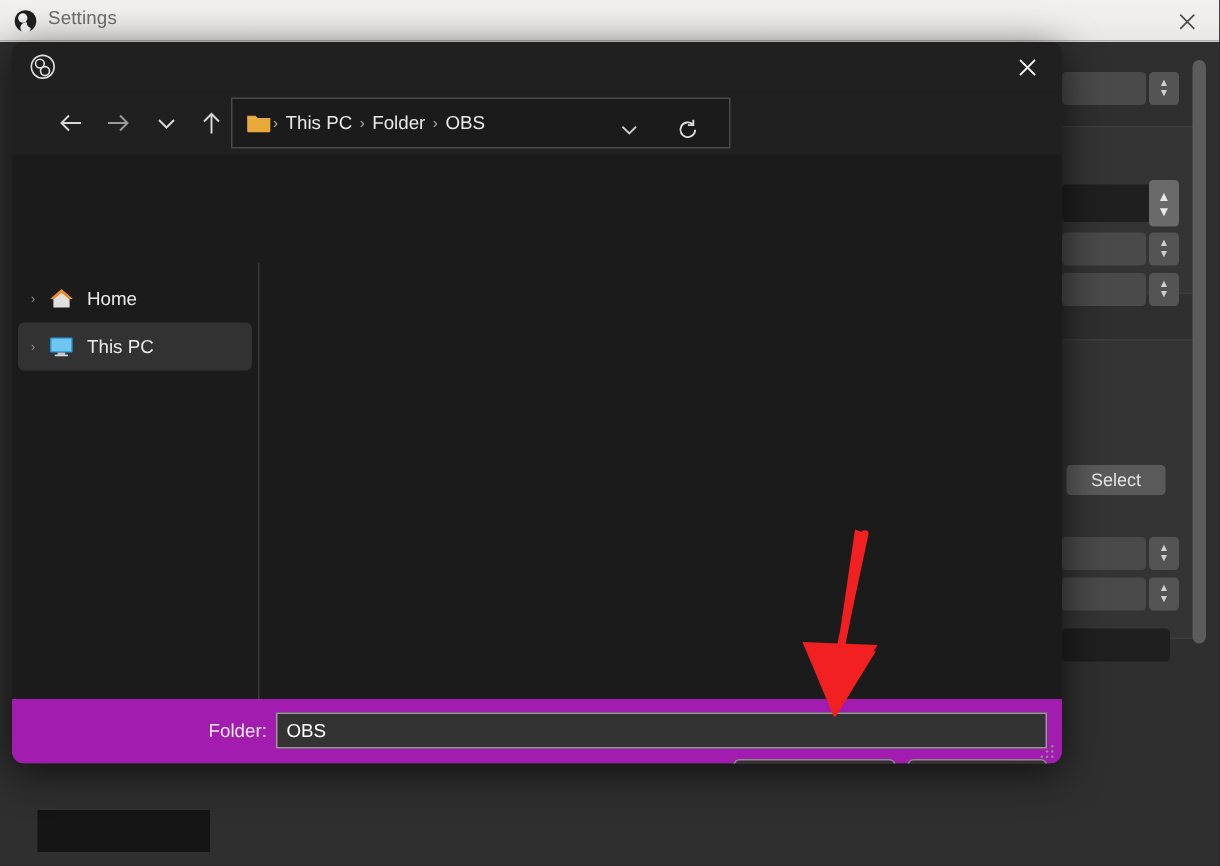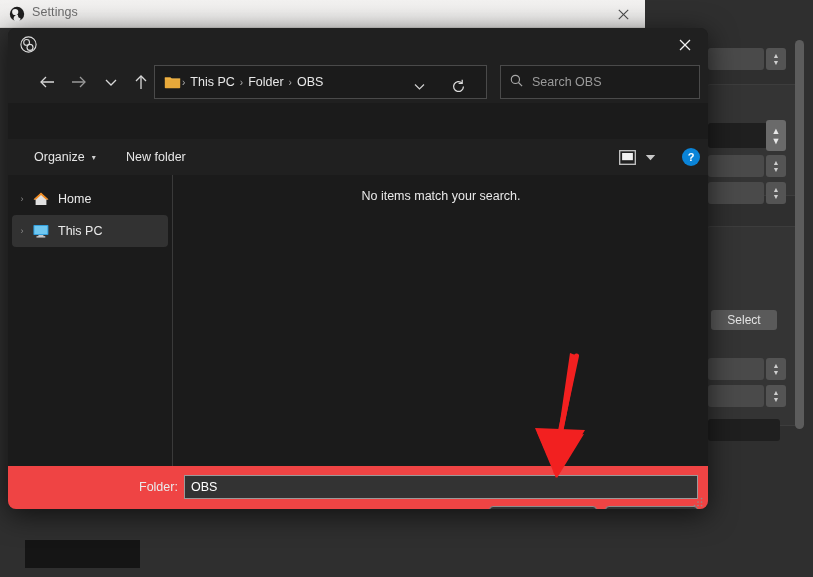--- a/index.html
+++ b/index.html
@@ -20,21 +20,21 @@
   
   #obs-settings {
     position: absolute;
     left: 0; top: 0;
     width: 813px; height: 577px;
     background: #2f2f2f;
   }
   #obs-titlebar {
     position: absolute;
     left: 0; top: 0;
-    width: 645px; height: 28px;
+    width: 813px; height: 28px;
     background: linear-gradient(180deg,#f2f1f0 0%, #eeedec 55%, #e8e7e6 100%);
     border-bottom: 1px solid #d6d4d2;
     box-sizing: border-box;
   }
   #obs-titlebar .obs-logo {
     position: absolute; left: 9px; top: 6px;
     width: 16px; height: 16px;
   }
   #obs-titlebar .title-text {
     position: absolute; left: 32px; top: 5px;
@@ -312,21 +312,21 @@
     position: absolute; left: 0; top: 14px;
     width: 534px;
     text-align: center;
     font-size: 12.5px; color: #e9e9e9;
   }
 
   
   #dlg-bottom {
     position: absolute; left: 0; top: 438px;
     width: 700px; height: 43px;
-    background: #ef4444;
+    background: #a21caf;
   }
   #folder-label {
     position: absolute; left: 131px; top: 14px;
     font-size: 12.5px; color: #eaeaea;
   }
   #folder-input {
     position: absolute; left: 176px; top: 9px;
     width: 514px; height: 24px;
     background: #333333;
     border: 1px solid #9a9a9a;
@@ -513,51 +513,22 @@
           </svg>
         </span>
         <span id="crumb-refresh">
           <svg width="15" height="15" viewBox="0 0 15 15">
             <path d="M12.4 7.5 a4.9 4.9 0 1 1 -1.5 -3.5" fill="none" stroke="#dcdcdc" stroke-width="1.25"></path>
             <polyline points="11.2,0.8 11.2,4.4 7.6,4.4" fill="none" stroke="#dcdcdc" stroke-width="1.25"></polyline>
           </svg>
         </span>
       </div>
 
-      <div id="search-box">
-        <span class="s-icon">
-          <svg width="13" height="13" viewBox="0 0 13 13">
-            <circle cx="5.4" cy="5.4" r="4.1" fill="none" stroke="#a8a8a8" stroke-width="1.15"></circle>
-            <line x1="8.5" y1="8.5" x2="12.1" y2="12.1" stroke="#a8a8a8" stroke-width="1.15"></line>
-          </svg>
-        </span>
-        <span id="search-placeholder">Search OBS</span>
-      </div>
-    </div>
-
-    <div id="dlg-cmdbar">
-      <div id="organize-btn">
-        <span>Organize</span>
-        <span class="caret">▾</span>
-      </div>
-      <div id="newfolder-btn">New folder</div>
-
-      <div id="view-btn">
-        <svg width="17" height="15" viewBox="0 0 17 15">
-          <rect x="0.7" y="0.7" width="15.6" height="13.6" fill="none" stroke="#c8c8c8" stroke-width="1.3"></rect>
-          <rect x="3.1" y="3.0" width="10.8" height="7.2" fill="#f0f0f0"></rect>
-        </svg>
-      </div>
-      <div id="view-caret">
-        <svg width="11" height="7" viewBox="0 0 11 7">
-          <polygon points="0.8,1 10.2,1 5.5,6.2" fill="#c8c8c8"></polygon>
-        </svg>
-      </div>
-      <div id="help-btn">?</div>
-    </div>
+    </div>
+
 
     <div id="dlg-panes">
 
       <div id="tree-pane">
 
         <div class="tree-item">
           <span class="tree-chevron">›</span>
           <span class="tree-ico">
             <svg width="18" height="16" viewBox="0 0 18 16">
               <path d="M9 2 L16.2 8.4 L14.4 8.4 L14.4 14 L3.6 14 L3.6 8.4 L1.8 8.4 Z" fill="#e0e0e0"></path>
@@ -574,23 +545,20 @@
               <rect x="1.4" y="2" width="15" height="10" rx="0.8" fill="#2d9cdb"></rect>
               <rect x="2.4" y="2.9" width="13" height="8.2" fill="#6fc7f0"></rect>
               <rect x="6.4" y="12" width="5" height="1.6" fill="#bfc4c8"></rect>
               <rect x="4.4" y="13.3" width="9" height="1.2" rx="0.5" fill="#d7dadd"></rect>
             </svg>
           </span>
           <span>This PC</span>
         </div>
       </div>
 
-      <div id="file-pane">
-        <div id="empty-msg">No items match your search.</div>
-      </div>
     </div>
 
     <div id="dlg-footer-bg"></div>
 
     <div id="dlg-bottom">
       <span id="folder-label">Folder:</span>
       <input id="folder-input" type="text" value="OBS" style="">
     </div>
 
     <div id="dlg-actions">

